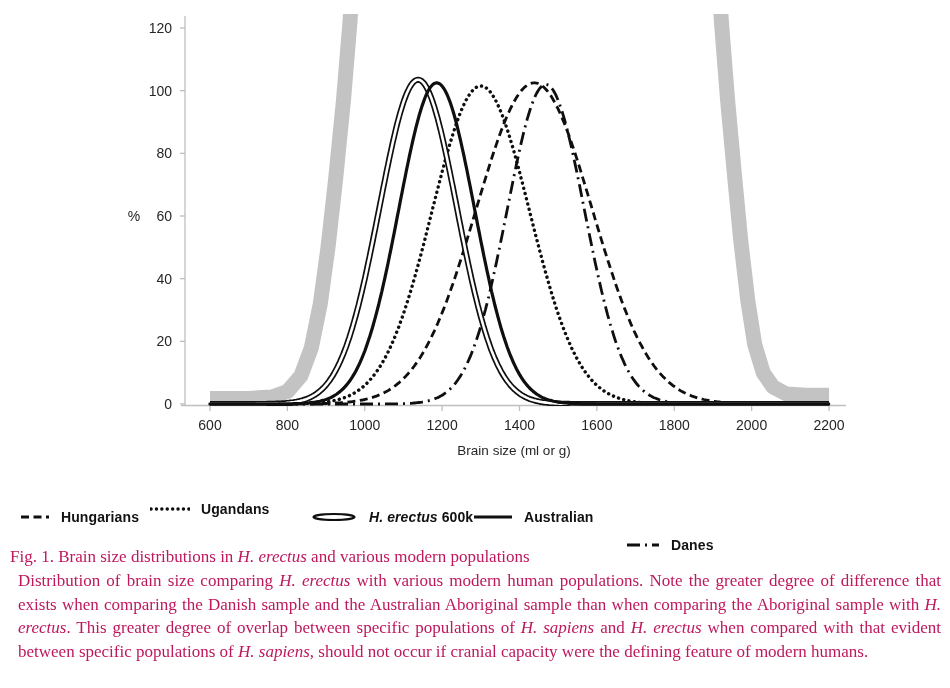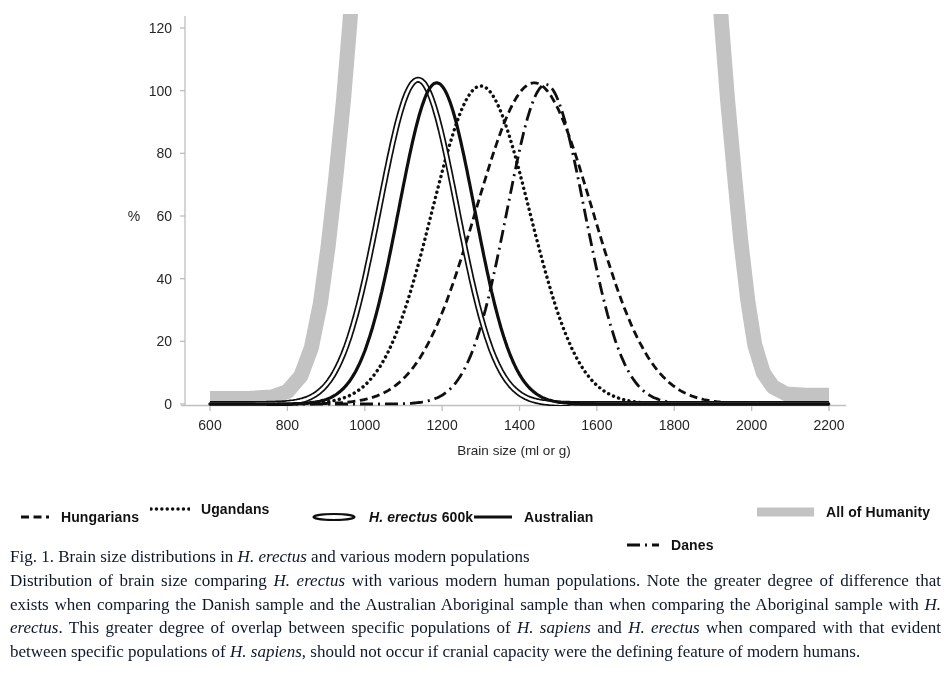--- a/index.html
+++ b/index.html
@@ -5,23 +5,23 @@
   html,body{margin:0;padding:0;background:#ffffff;}
   .figure{position:relative;width:950px;height:688px;background:#fff;
           font-family:"Liberation Sans",sans-serif;overflow:hidden;}
   .chart-wrap{position:absolute;left:0;top:0;width:950px;height:470px;}
   .legend{position:absolute;left:0;top:498px;width:950px;height:40px;}
   .legend-item{position:absolute;top:0;display:flex;align-items:center;}
   .legend-item .swatch{display:block;margin-right:11px;}
   .legend-label{font-size:14px;font-weight:700;color:#121212;white-space:nowrap;letter-spacing:.1px;}
   .legend-label i{font-style:italic;}
   .caption{position:absolute;left:10px;top:545px;width:931px;
-           font-family:"Liberation Serif",serif;font-size:17px;line-height:23.8px;color:#0f172a;}
+           font-family:"Liberation Serif",serif;font-size:17px;line-height:23.8px;color:#be185d;}
   .caption i{font-style:italic;}
-  .caption .body{text-align:justify;}
+  .caption .body{text-align:justify;margin-left:8px;}
   svg text{font-family:"Liberation Sans",sans-serif;}
 </style>
 </head>
 <body>
 
 <div class="figure">
 
   <div class="chart-wrap">
     <svg id="chart" width="950" height="470" viewBox="0 0 950 470">
         <defs>
@@ -99,26 +99,20 @@
           <line x1="1" y1="5" x2="39" y2="5" stroke="#0f0f0f" stroke-width="3.2"></line>
         </svg>
         <span class="legend-label"><span>Australian</span></span>
       </div>
       <div class="legend-item" style="left: 626px; top: 11px; margin-top: 28px;">
         <svg class="swatch" width="34" height="10">
           <line x1="1" y1="5" x2="33" y2="5" stroke="#0f0f0f" stroke-width="2.8" stroke-dasharray="13 5 2 5"></line>
         </svg>
         <span class="legend-label"><span>Danes</span></span>
       </div>
-      <div class="legend-item" style="left: 757px; top: 6px;">
-        <svg class="swatch" width="58" height="10">
-          <rect x="0" y="0.5" width="57" height="9" fill="#c3c3c3"></rect>
-        </svg>
-        <span class="legend-label"><span>All of Humanity</span></span>
-      </div>
     </div>
 
   <div class="caption">
     <div class="line1"><span>Fig. 1. Brain size distributions in </span><i>H. erectus</i><span> and various modern populations</span></div>
     <div class="body"><span>Distribution of brain size comparing </span><i>H. erectus</i><span> with various modern human populations. Note the greater degree of difference that exists when comparing the Danish sample and the Australian Aboriginal sample than when comparing the Aboriginal sample with </span><i>H. erectus</i><span>. This greater degree of overlap between specific populations of </span><i>H. sapiens</i><span> and </span><i>H. erectus</i><span> when compared with that evident between specific populations of </span><i>H. sapiens</i><span>, should not occur if cranial capacity were the defining feature of modern humans.</span></div>
   </div>
 
 </div>
 
 </body></html>

